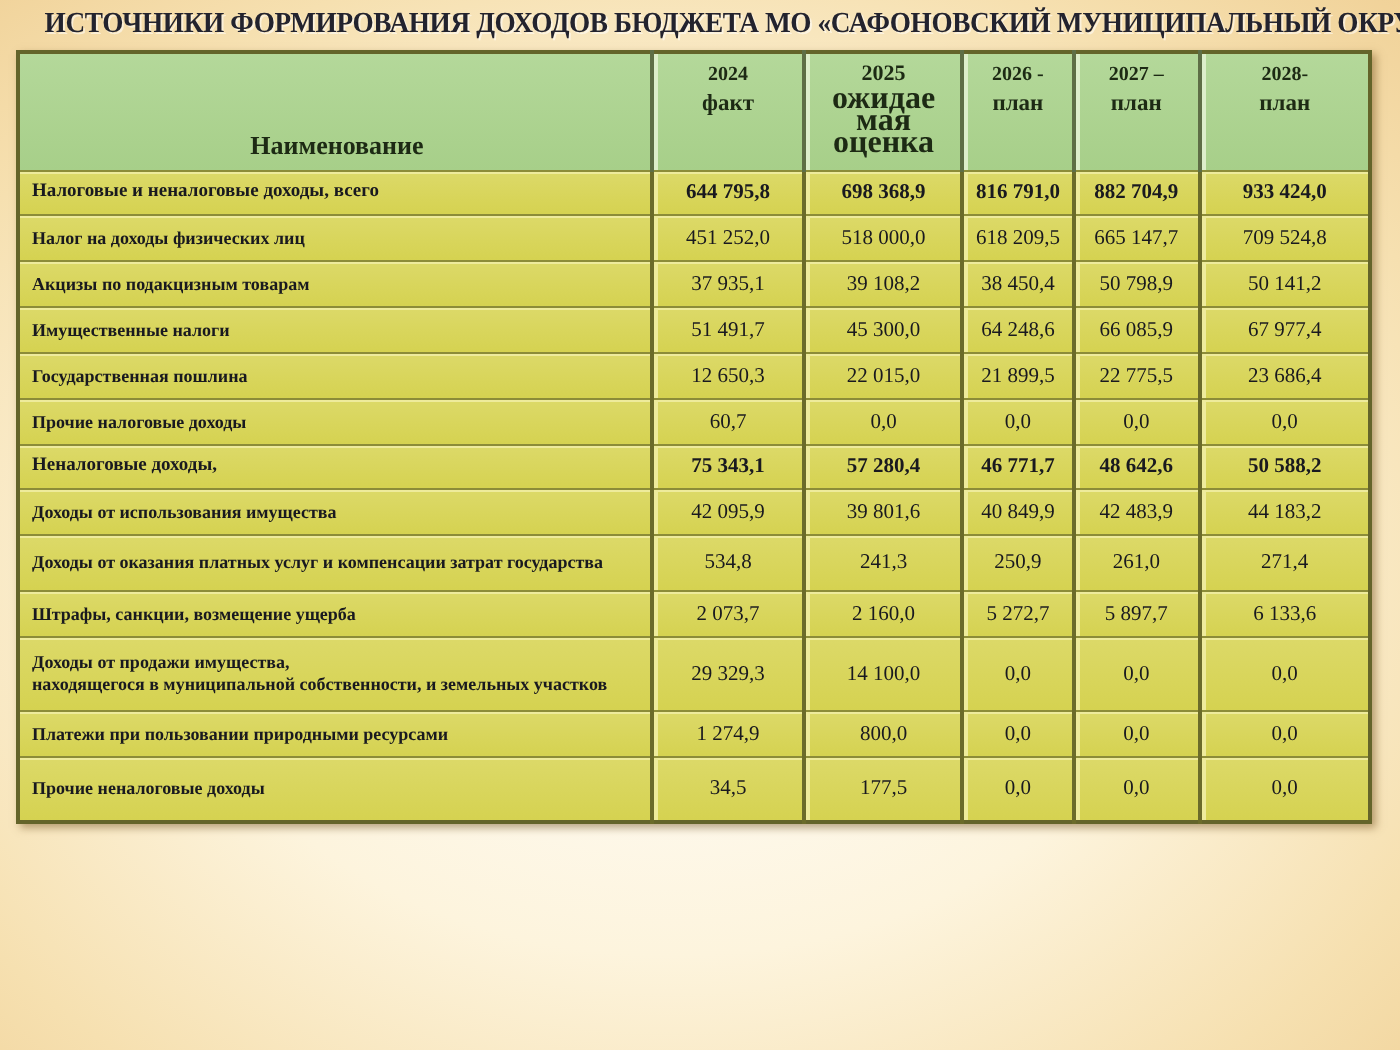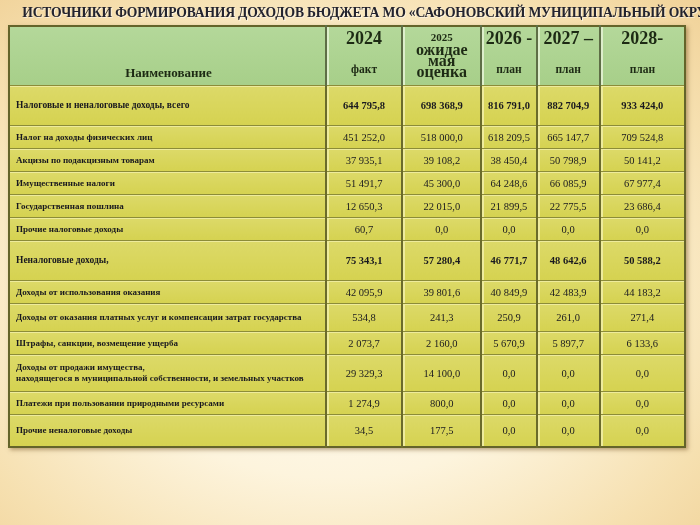--- a/index.html
+++ b/index.html
@@ -36,22 +36,22 @@
     padding:3px 2px 2px 2px;
     font-weight:bold;
     height:52px;
   }
   thead th.name-col{
     vertical-align:bottom;
     text-align:center;
     padding:2px 4px 4px 6px;
     font-size:13px;
   }
-  thead th .l1{display:block;text-align:center;font-size:18px;line-height:16px;}
-  thead th .l2{display:block;text-align:center;font-size:11.5px;line-height:13px;margin-top:17px;}
+  thead th .l1{display:block;text-align:center;font-size:10px;line-height:16px;}
+  thead th .l2{display:block;text-align:center;font-size:11.5px;line-height:13px;}
   thead th.small .l1{font-size:11px;line-height:14px;}
   thead th.small .l2{font-size:16px;line-height:11px;width:58px;margin:0 auto;overflow-wrap:anywhere;}
   
   tbody td{
     background:linear-gradient(180deg,#dcd968 0%,#d5d250 100%);
     color:#19191f;
     padding:1px 3px;
     border-top:1px solid #8c8c38;
     box-shadow:inset 0 1px 0 #eeeb9c;
     vertical-align:middle;
@@ -69,21 +69,21 @@
     font-size:10.5px;
     white-space:nowrap;
   }
   
   thead th + th{border-left:2px solid #5e6e46;box-shadow:inset 2px 0 0 #ddeecb;}
   tbody td + td{border-left:2px solid #6b6b2a;box-shadow:inset 2px 0 0 #eeeb9c, inset 0 1px 0 #eeeb9c;}
   
   tr.r-bold td.name{font-size:9.5px;}
   tr.r-bold td.num{font-weight:bold;}
   tr.r-norm{height:23px;}
-  tr.r-bold{height:40px;}
+  tr.r-bold{height:22px;}
   tr.r-two{height:37px;border-radius:10px;}
   tr.r-last{height:32px;}
 </style>
 </head>
 <body>
 
 <div class="slide">
   <div class="title"><span>ИСТОЧНИКИ ФОРМИРОВАНИЯ ДОХОДОВ БЮДЖЕТА МО «САФОНОВСКИЙ МУНИЦИПАЛЬНЫЙ ОКРУГ»</span></div>
 
   <table class="budget">
@@ -171,40 +171,40 @@
       </tr>
       <tr class="r-bold">
         <td class="name">Неналоговые  доходы,</td>
         <td class="num">75 343,1</td>
         <td class="num">57 280,4</td>
         <td class="num">46 771,7</td>
         <td class="num">48 642,6</td>
         <td class="num">50 588,2</td>
       </tr>
       <tr class="r-norm">
-        <td class="name">Доходы  от использования  оказания</td>
+        <td class="name">Доходы  от использования  имущества</td>
         <td class="num">42 095,9</td>
         <td class="num">39 801,6</td>
         <td class="num">40 849,9</td>
         <td class="num">42 483,9</td>
         <td class="num">44 183,2</td>
       </tr>
       <tr class="r-norm" style="height:28px">
         <td class="name">Доходы  от оказания  платных   услуг  и компенсации  затрат  государства</td>
         <td class="num">534,8</td>
         <td class="num">241,3</td>
         <td class="num">250,9</td>
         <td class="num">261,0</td>
         <td class="num">271,4</td>
       </tr>
       <tr class="r-norm">
         <td class="name">Штрафы,  санкции,  возмещение  ущерба</td>
         <td class="num">2 073,7</td>
         <td class="num">2 160,0</td>
-        <td class="num">5 670,9</td>
+        <td class="num">5 272,7</td>
         <td class="num">5 897,7</td>
         <td class="num">6 133,6</td>
       </tr>
       <tr class="r-two">
         <td class="name">Доходы  от продажи  имущества,
 находящегося  в муниципальной  собственности,  и земельных   участков</td>
         <td class="num">29 329,3</td>
         <td class="num">14 100,0</td>
         <td class="num">0,0</td>
         <td class="num">0,0</td>

